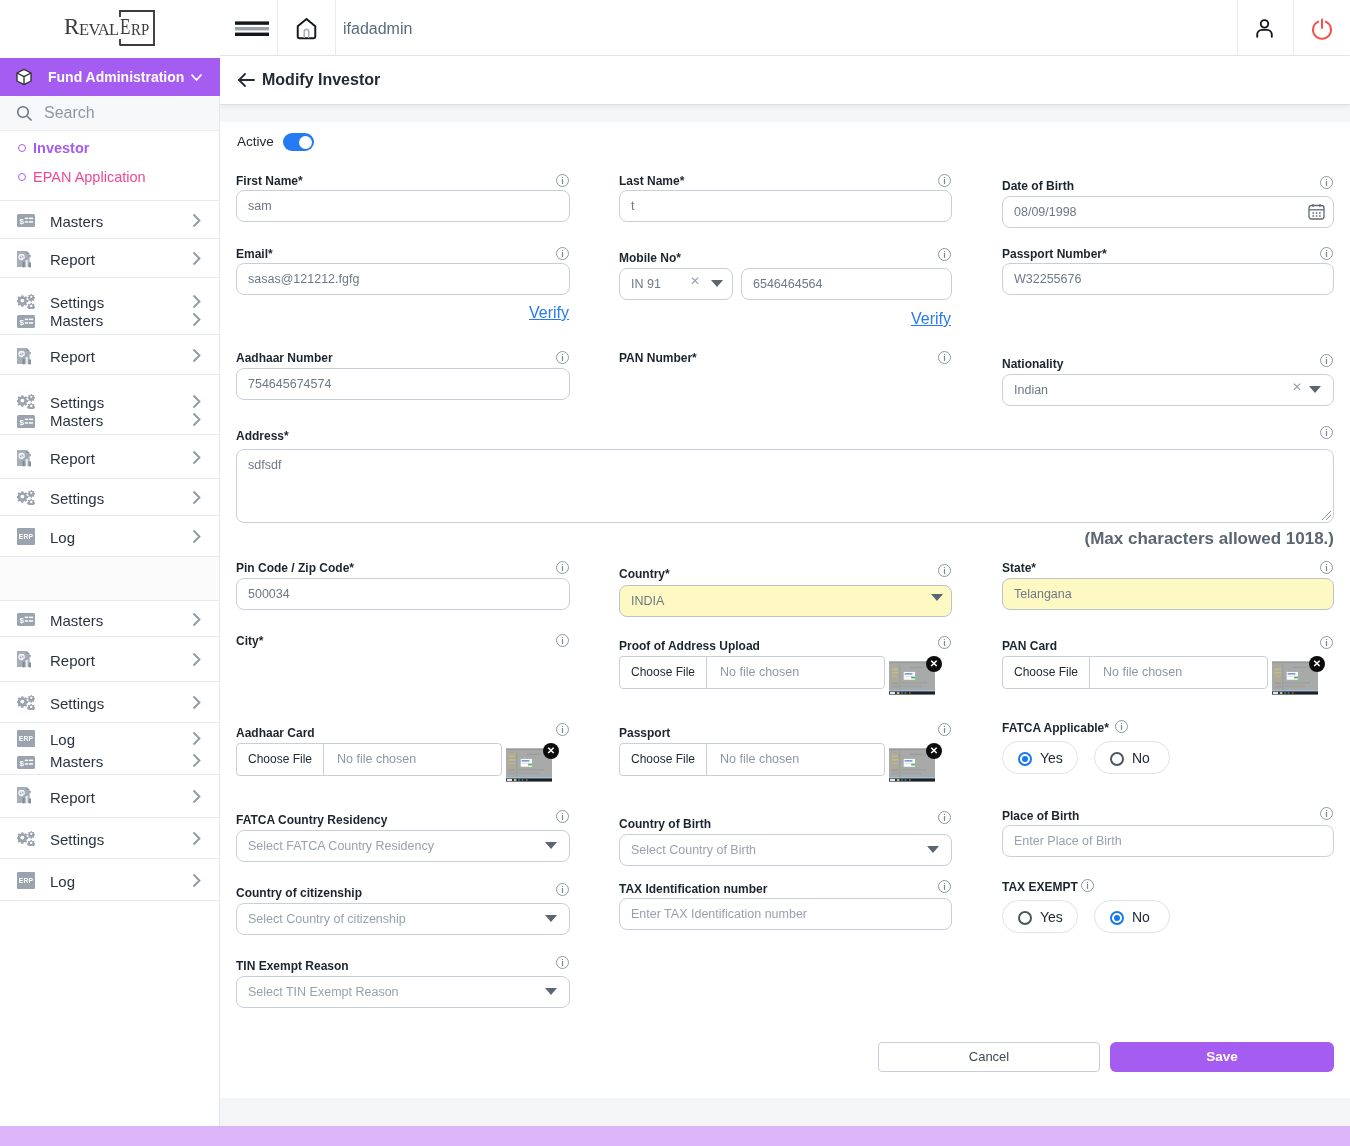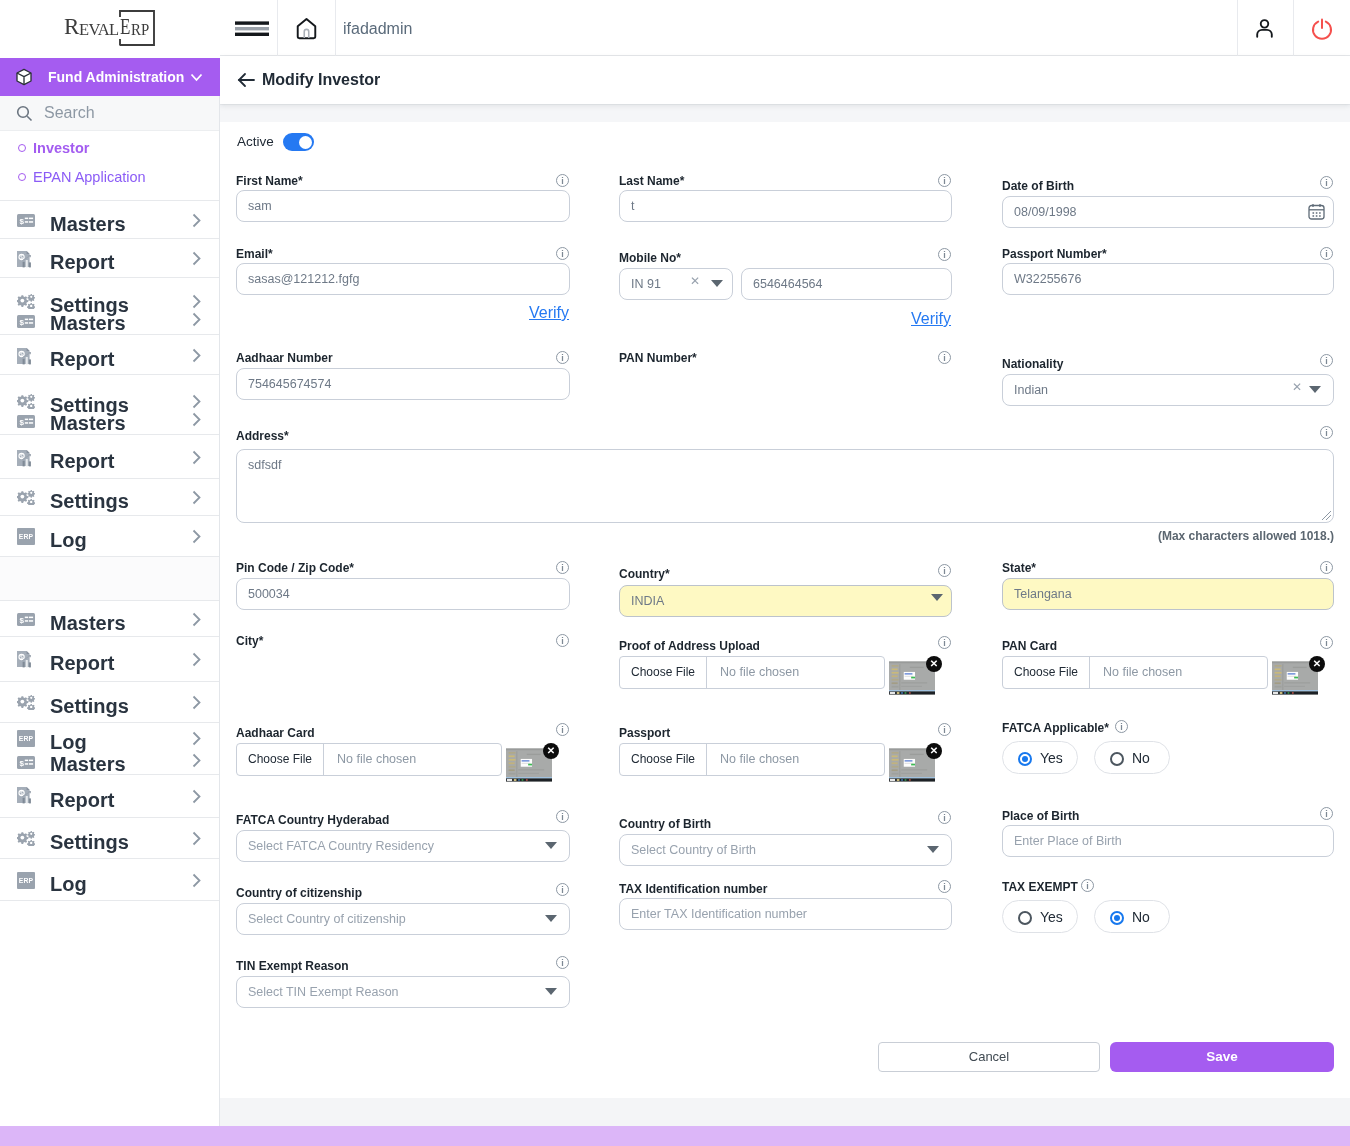--- a/index.html
+++ b/index.html
@@ -11,21 +11,21 @@
 #sidebar { position:absolute; left:0; top:0; width:220px; height:1126px; background:#fff; border-right:1px solid #e3e6ea; }
 #logo { position:absolute; left:0; top:0; width:220px; height:58px; background:#fff; }
 .logotext { position:absolute; font-family:"Liberation Serif", serif; color:#3c3c3c; }
 #fundhdr { position:absolute; left:0; top:58px; width:220px; height:38px; background:#a55cf0; color:#fff; }
 #fundhdr .t { position:absolute; left:48px; top:11px; font-size:14px; font-weight:bold; }
 #searchrow { position:absolute; left:0; top:96px; width:219px; height:35px; background:#f7f8f9; border-bottom:1px solid #eceef0; }
 #searchrow .t { position:absolute; left:44px; top:8px; color:#8d98a4; font-size:16px; }
 .subitem { position:absolute; left:0; width:219px; height:30px; display:flex; align-items:center; font-size:14.5px; }
 .subitem .bullet { width:8px; height:8px; border:1.5px solid #a55cf0; border-radius:50%; margin:0 7px 0 18px; }
 .navrow { position:absolute; left:0; width:219px; border-top:1px solid #e7e9ec; background:#fff; }
-.navrow .txt { position:absolute; left:50px; font-size:20px; font-weight:bold; color:#2a3440; }
+.navrow .txt { position:absolute; left:50px; font-size:15px; font-weight:normal; color:#2a3440; }
 .navrow .chev { position:absolute; right:18px; }
 .navrow .ic { position:absolute; }
 #navend { position:absolute; left:0; top:900px; width:219px; height:0; border-top:1px solid #e7e9ec; }
 
 
 #topbar { position:absolute; left:220px; top:0; width:1130px; height:56px; background:#fff; border-bottom:1px solid #e5e7ea; }
 .tbdiv { position:absolute; top:0; width:1px; height:56px; background:#e8eaee; }
 
 
 #pghdr { position:absolute; left:220px; top:56px; width:1130px; height:48px; background:#fff; box-shadow:0 2px 5px rgba(100,110,120,0.14); }
@@ -111,21 +111,21 @@
 <div class="inp " style="left:782px;top:374px;width:332px">Indian</div>
 <div class="xmk" style="left:1072px;top:380px">✕</div>
 <div class="caret" style="left:1089px;top:386px"></div>
 <div class="lbl" style="left:16px;top:429px">Address*</div>
 <div class="info" style="left:1100px;top:426px">i</div>
 <div class="inp" style="left:16px;top:449px;width:1098px;height:74px;line-height:15px;padding-top:8px">sdfsdf</div>
 <svg class="abs" style="left:1102px;top:511px" width="9" height="9" viewBox="0 0 9 9" stroke="#8d98a4" stroke-width="1">
         <line x1="0" y1="9" x2="9" y2="0"></line>
         <line x1="4" y1="9" x2="9" y2="4"></line>
       </svg>
-<div class="abs" style="left:0;top:529px;width:1114px;text-align:right;font-size:12px;font-weight:bold;color:#5b6670">(Max characters allowed 1018.)</div>
+<div class="abs" style="left:0;top:529px;width:1114px;text-align:right;font-size:17px;font-weight:bold;color:#5b6670">(Max characters allowed 1018.)</div>
 <div class="lbl" style="left:16px;top:561px">Pin Code / Zip Code*</div>
 <div class="info" style="left:336px;top:561px">i</div>
 <div class="inp " style="left:16px;top:578px;width:334px">500034</div>
 <div class="lbl" style="left:399px;top:567px">Country*</div>
 <div class="info" style="left:718px;top:564px">i</div>
 <div class="inp dis" style="left:399px;top:585px;width:333px">INDIA</div>
 <div class="caret" style="left:711px;top:594px"></div>
 <div class="lbl" style="left:782px;top:561px">State*</div>
 <div class="info" style="left:1100px;top:561px">i</div>
 <div class="inp dis" style="left:782px;top:578px;width:332px">Telangana</div>
@@ -266,21 +266,21 @@
 <div class="lbl" style="left:782px;top:721px">FATCA Applicable*</div>
 <div class="info" style="left:895px;top:720px">i</div>
 <div class="pill" style="left:782px;top:741px">
         <div class="rad on"></div>
         <div class="rtx">Yes</div>
       </div>
 <div class="pill" style="left:874px;top:741px">
         <div class="rad off"></div>
         <div class="rtx">No</div>
       </div>
-<div class="lbl" style="left:16px;top:813px">FATCA Country Hyderabad</div>
+<div class="lbl" style="left:16px;top:813px">FATCA Country Residency</div>
 <div class="info" style="left:336px;top:810px">i</div>
 <div class="inp ph" style="left:16px;top:830px;width:334px">Select FATCA Country Residency</div>
 <div class="caret" style="left:325px;top:842px"></div>
 <div class="lbl" style="left:399px;top:817px">Country of Birth</div>
 <div class="info" style="left:718px;top:811px">i</div>
 <div class="inp ph" style="left:399px;top:834px;width:333px">Select Country of Birth</div>
 <div class="caret" style="left:707px;top:846px"></div>
 <div class="lbl" style="left:782px;top:809px">Place of Birth</div>
 <div class="info" style="left:1100px;top:807px">i</div>
 <div class="inp ph" style="left:782px;top:825px;width:332px">Enter Place of Birth</div>
@@ -369,21 +369,21 @@
         </svg>
     </div>
     <div id="searchrow">
       <svg class="abs" style="left:16px;top:9px" width="17" height="17" viewBox="0 0 17 17" fill="none" stroke="#6b7580" stroke-width="1.6">
           <circle cx="7" cy="7" r="5.3"></circle>
           <line x1="11.2" y1="11.2" x2="15.5" y2="15.5"></line>
         </svg>
       <span class="t">Search</span>
     </div>
     <div class="subitem" style="top:133px; color:#a35cf0; font-weight:bold;"><span class="bullet"></span>Investor</div>
-    <div class="subitem" style="top:162px; color:#8b5cf6;"><span class="bullet"></span>EPAN Application</div>
+    <div class="subitem" style="top:162px; color:#ec4899;"><span class="bullet"></span>EPAN Application</div>
 <div class="navrow" style="top:200px;height:38px">
         <svg class="ic" style="left:17px;top:13px" width="18" height="13" viewBox="0 0 18 13">
 <rect x="0" y="0" width="18" height="13" rx="1.5" fill="#9aa3ae"></rect>
 <text x="4.7" y="9.6" font-size="8" fill="#fff" text-anchor="middle" font-weight="bold">$</text>
 <rect x="7.8" y="3.6" width="3.4" height="1.5" fill="#fff"></rect>
 <rect x="12" y="3.6" width="4.1" height="1.5" fill="#fff"></rect>
 <rect x="7.8" y="7.2" width="3.4" height="1.5" fill="#fff"></rect>
 <rect x="12" y="7.2" width="4.1" height="1.5" fill="#fff"></rect>
 </svg>
         <div class="txt" style="top:12px">Masters</div>

